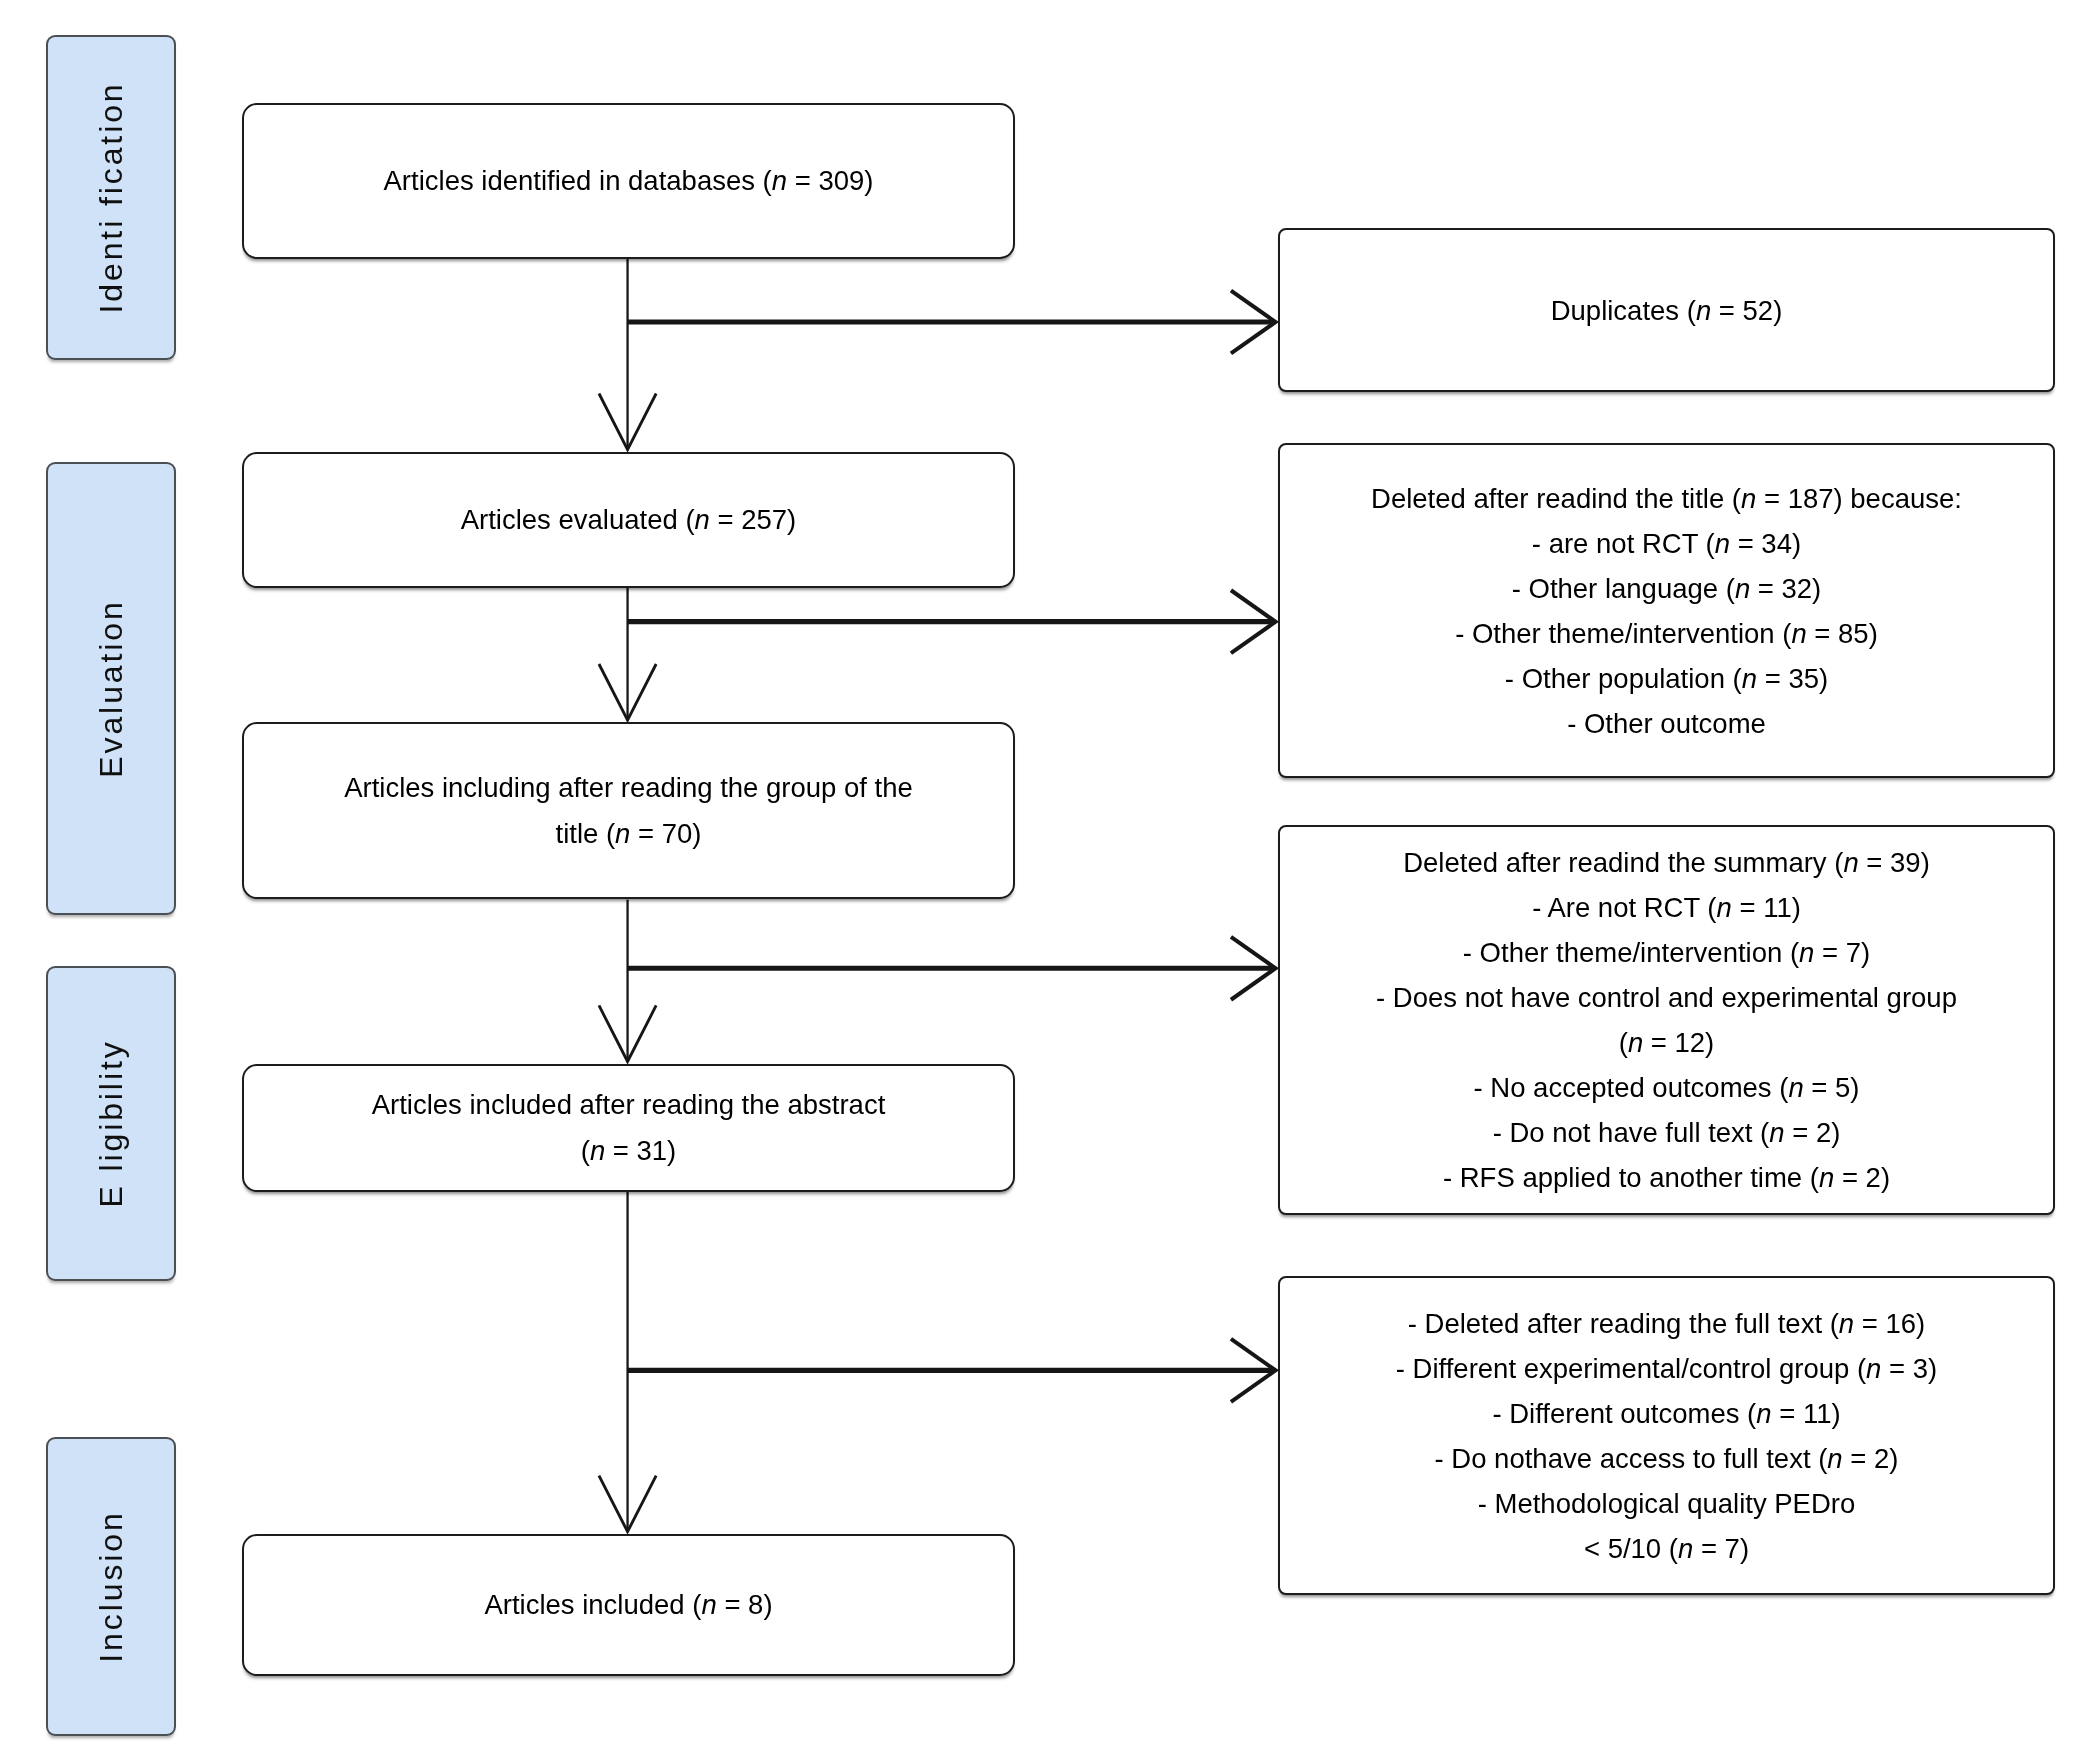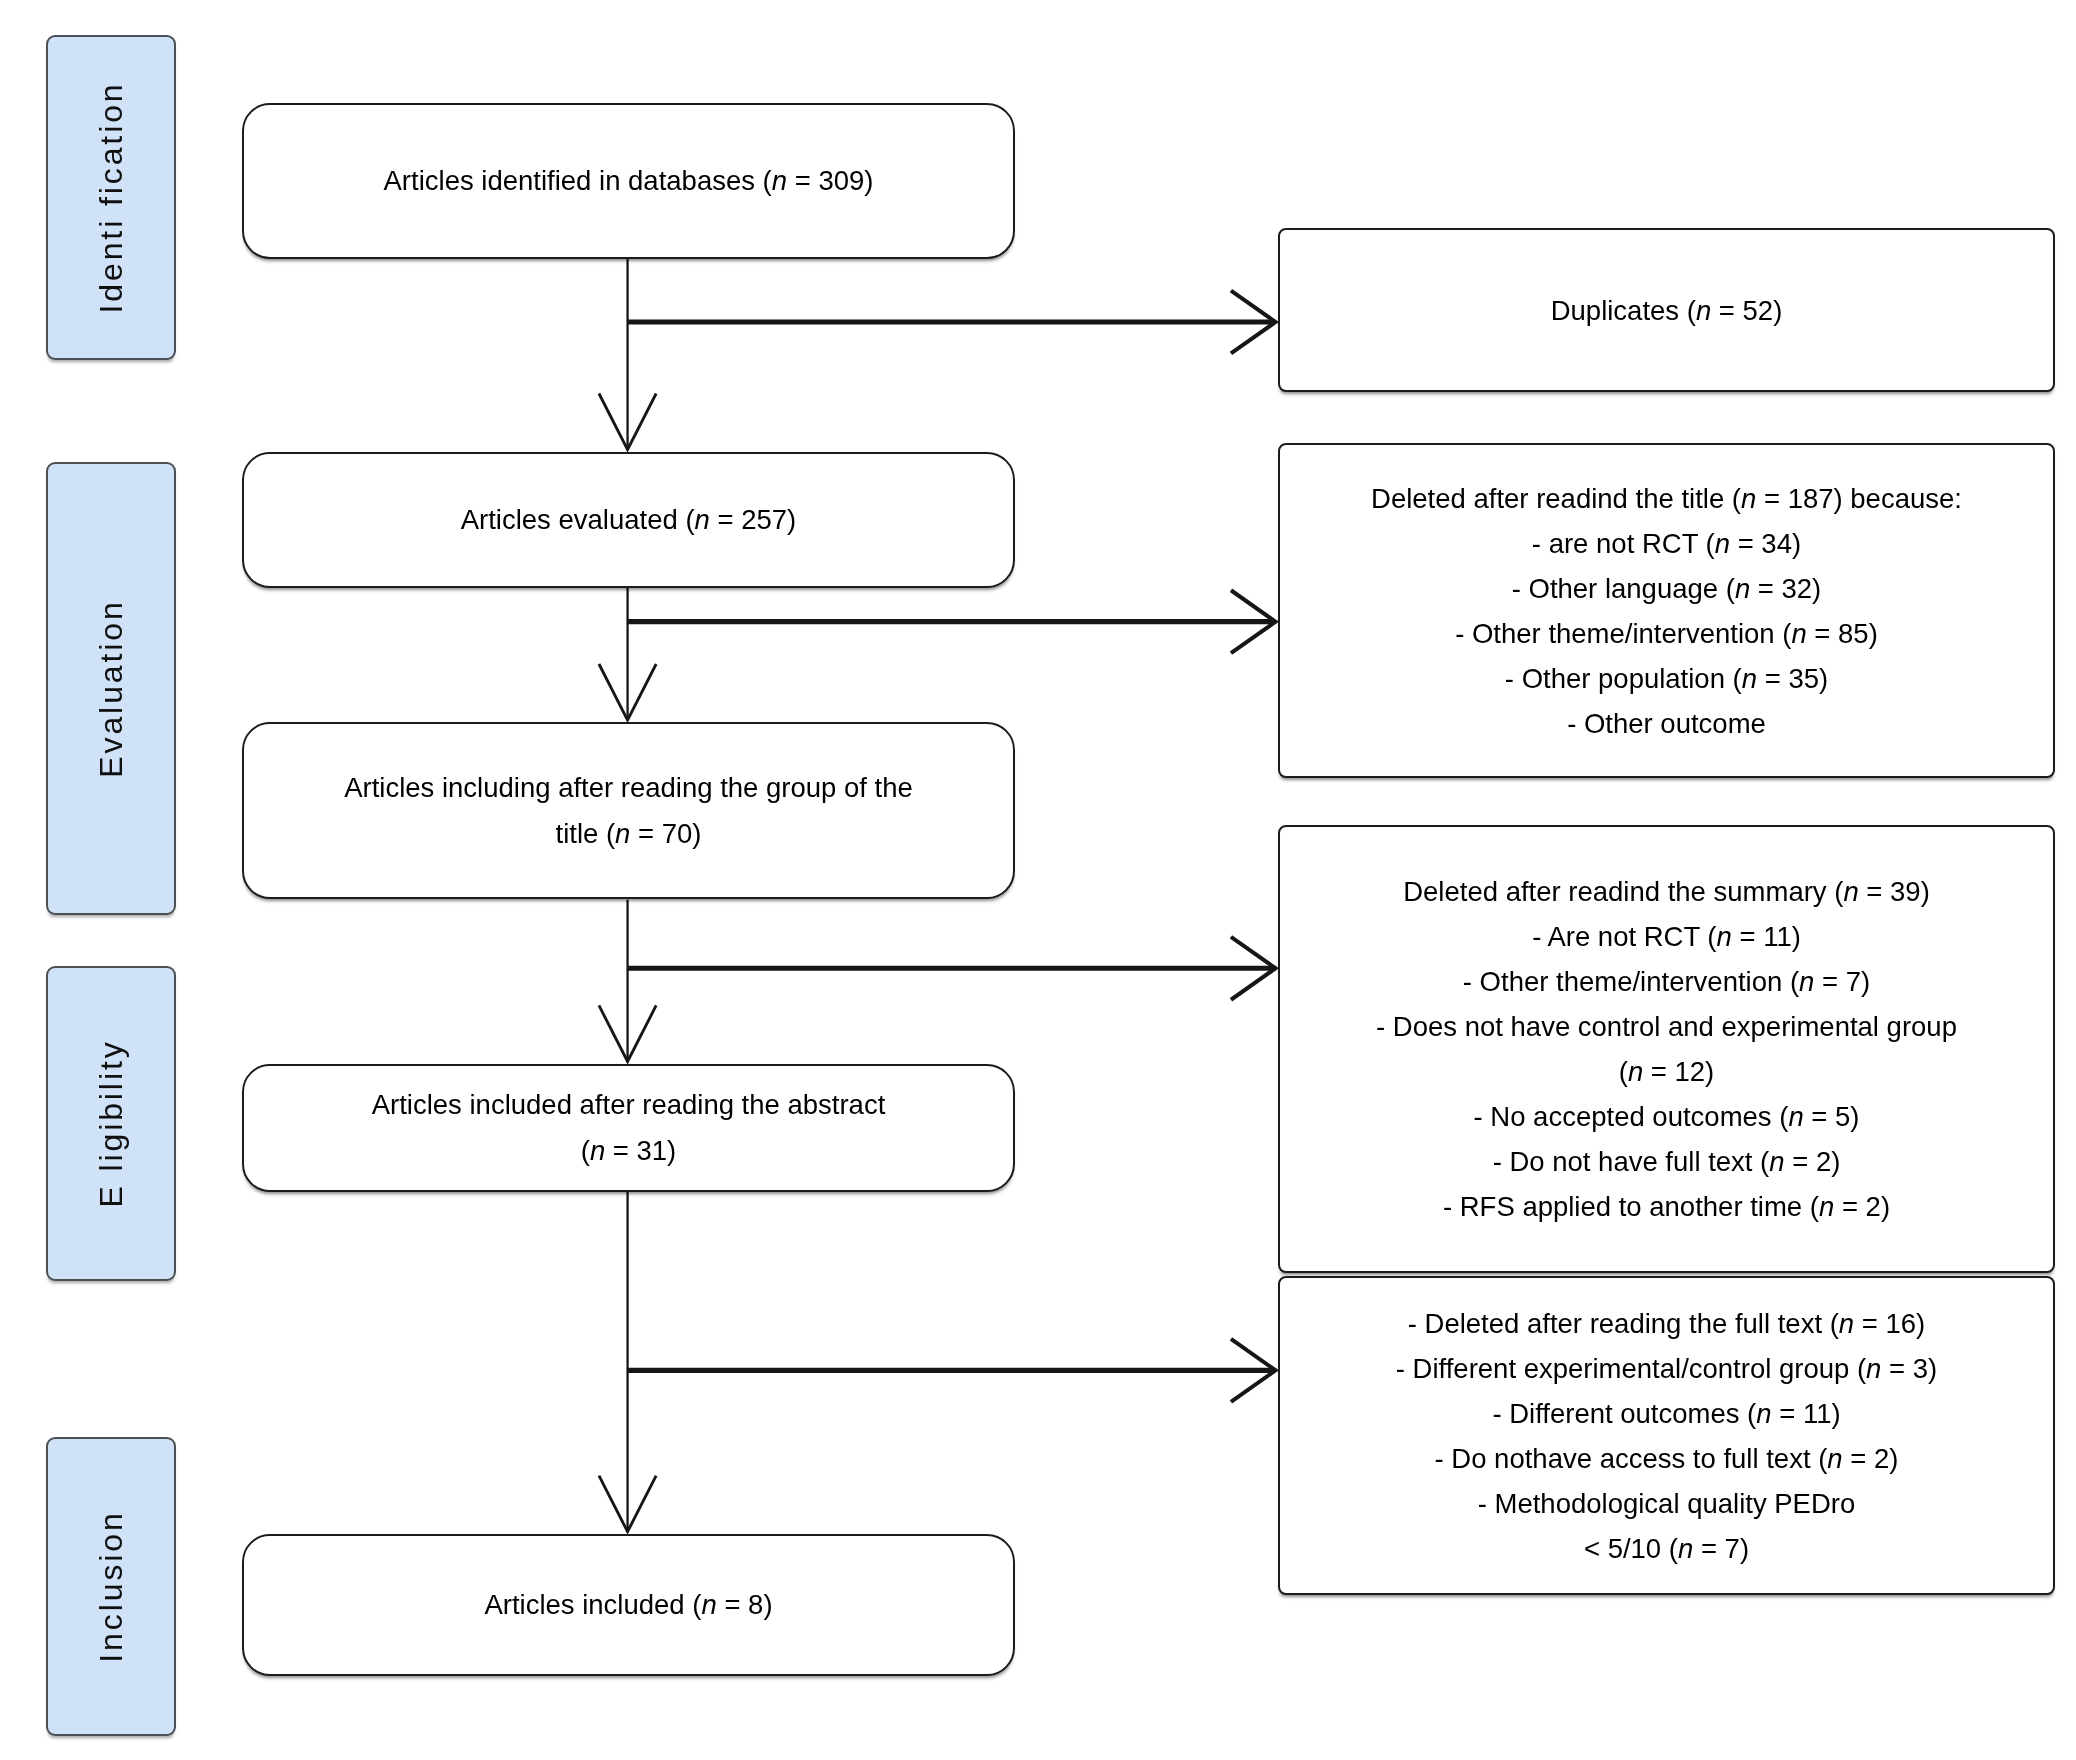--- a/index.html
+++ b/index.html
@@ -30,21 +30,21 @@
     justify-content: center;
     align-items: center;
     text-align: center;
     background: #ffffff;
     border: 2.9px solid #1c1c1c;
     font-size: 27.5px;
     line-height: 45px;
     box-shadow: 0 4.6px 3.4px -2.9px rgba(0,0,0,0.45);
   }
   .box.main {
-    border-radius: 28px;
+    border-radius: 15px;
     line-height: 46px;
   }
   .box.side {
     border-radius: 8px;
   }
   .stage {
     position: absolute;
     box-sizing: border-box;
     left: 46px;
     width: 130px;
@@ -144,21 +144,21 @@
       <div class="ln">Duplicates (<i>n</i> = 52)</div>
     </div>
   <div class="box side" style="left:1278px; top:443px; width:777px; height:335px;">
       <div class="ln">Deleted after readind the title (<i>n</i> = 187) because:</div>
       <div class="ln">- are not RCT (<i>n</i> = 34)</div>
       <div class="ln">- Other language (<i>n</i> = 32)</div>
       <div class="ln">- Other theme/intervention (<i>n</i> = 85)</div>
       <div class="ln">- Other population (<i>n</i> = 35)</div>
       <div class="ln">- Other outcome</div>
     </div>
-  <div class="box side" style="left:1278px; top:825px; width:777px; height:448px;">
+  <div class="box side" style="left:1278px; top:825px; width:777px; height:390px;">
       <div class="ln">Deleted after readind the summary (<i>n</i> = 39)</div>
       <div class="ln">- Are not RCT (<i>n</i> = 11)</div>
       <div class="ln">- Other theme/intervention (<i>n</i> = 7)</div>
       <div class="ln">- Does not have control and experimental group</div>
       <div class="ln">(<i>n</i> = 12)</div>
       <div class="ln">- No accepted outcomes (<i>n</i> = 5)</div>
       <div class="ln">- Do not have full text (<i>n</i> = 2)</div>
       <div class="ln">- RFS applied to another time (<i>n</i> = 2)</div>
     </div>
   <div class="box side" style="left:1278px; top:1276px; width:777px; height:319px;">

